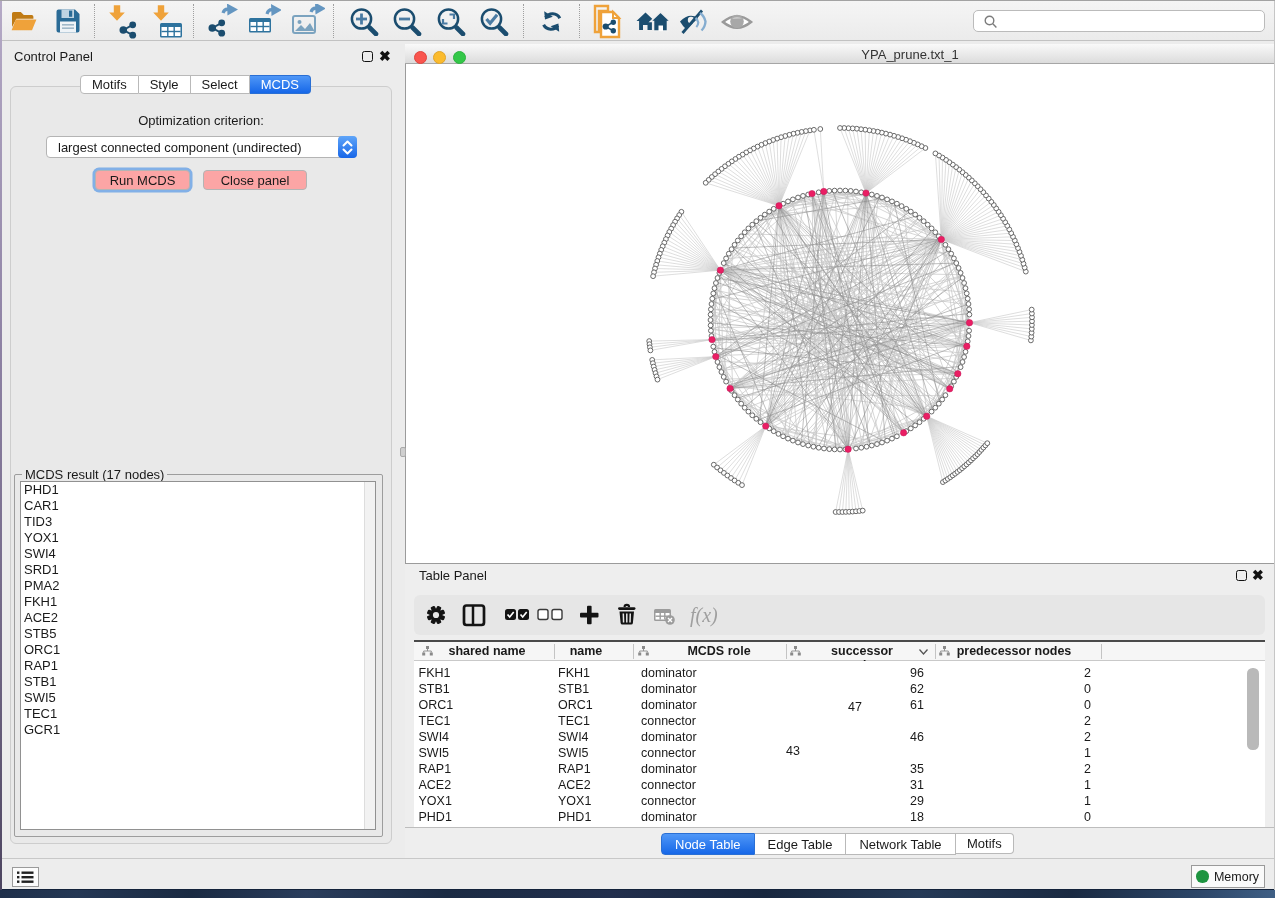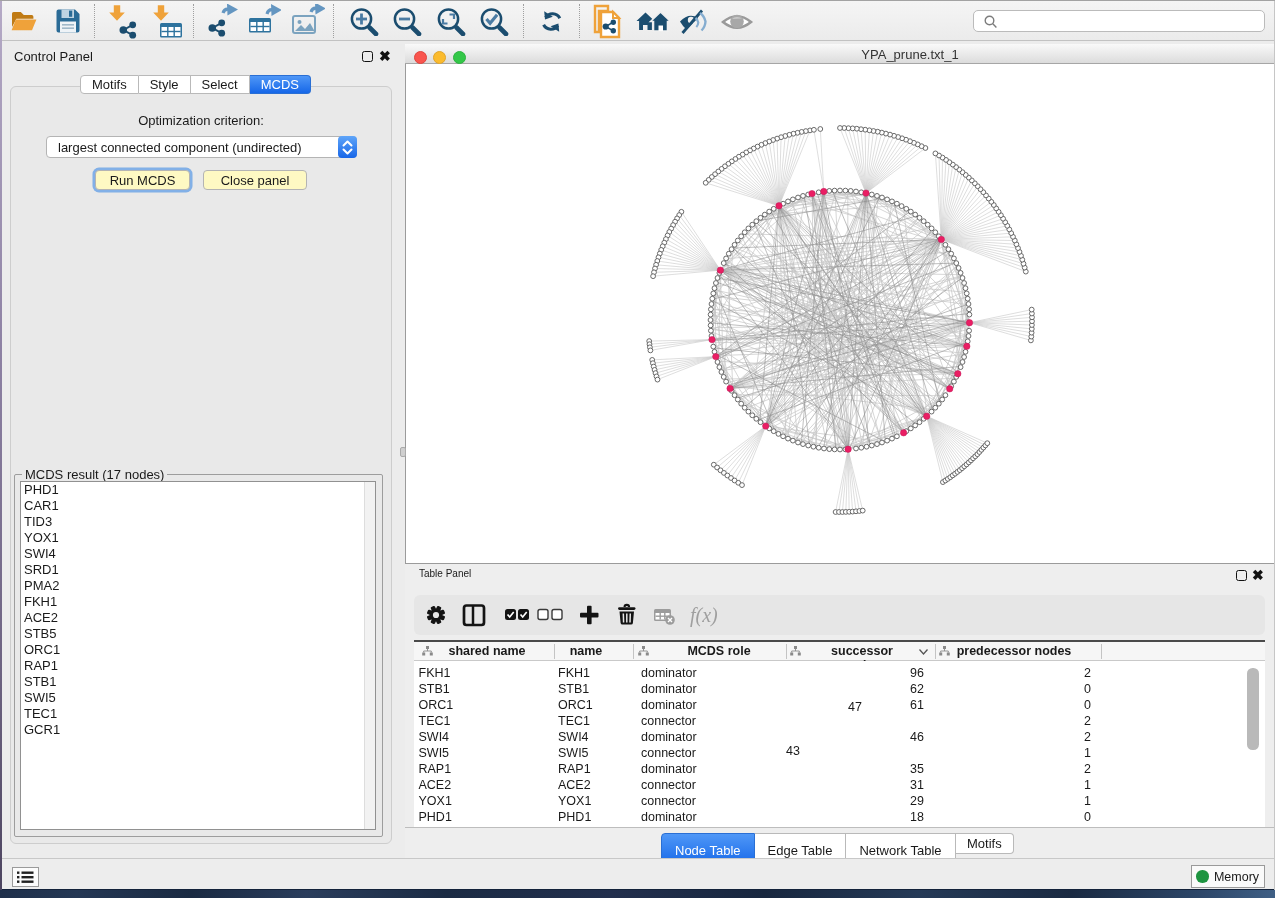--- a/index.html
+++ b/index.html
@@ -19,48 +19,48 @@
 #tabs { left:80px; top:75px; height:19px; display:flex; font-size:13px; }
 #tabs .tab { background:#fff; border:1px solid #b9b9b9; border-left:none; padding:0 11px; display:flex; align-items:center; justify-content:center; color:#1a1a1a; }
 #tabs .tab.first { border-left:1px solid #b9b9b9; border-radius:4px 0 0 4px; }
 #tabs .tab.sel { background:linear-gradient(#4f97f7,#1667e8); border-color:#2a6fd4; color:#fff; border-radius:0 4px 4px 0; }
 #groove { left:10px; top:86px; width:382px; height:758px; border:1px solid #cdcdcd; border-radius:6px; background:#e9e9e9; }
 #optlabel { left:10px; top:113px; width:382px; text-align:center; font-size:13px; }
 #combo { left:46px; top:136px; width:311px; height:22px; background:#fff; border:1px solid #b4b4b4; border-radius:4px; font-size:13px; }
 #combo .lbl { position:absolute; left:11px; top:3px; }
 #combo .step { position:absolute; right:-1px; top:-1px; width:19px; height:22px; border-radius:4px; background:linear-gradient(#5fa5f9,#1766e8); }
 #combo .step svg { position:absolute; left:3px; top:2.5px; }
-.btn { position:absolute; background:#fef9c3; border:1px solid #b4b4b4; border-radius:4px; font-size:13px; display:flex; align-items:center; justify-content:center; }
+.btn { position:absolute; background:#fca5a5; border:1px solid #b4b4b4; border-radius:4px; font-size:13px; display:flex; align-items:center; justify-content:center; }
 #runbtn { left:95px; top:170px; width:95px; height:20px; box-shadow:0 0 0 2.5px rgba(112,166,230,0.85); }
 #closebtn { left:203px; top:170px; width:104px; height:20px; }
 #fieldset { left:14px; top:474px; width:369px; height:363px; border:1px solid #9d9d9d; border-radius:2px; }
 #fslegend { left:22px; top:467px; font-size:13px; background:#e9e9e9; padding:0 3px; }
 #mlist { left:20px; top:481px; width:356px; height:349px; background:#fff; border:1px solid #919191; font-size:13px; }
 #mlist .it { height:16px; line-height:16px; padding-left:3px; }
 #mlistsb { left:364px; top:482px; width:11px; height:347px; background:#f2f2f2; border-left:1px solid #ddd; }
 
 #view { left:405px; top:44px; width:870px; height:520px; border:1px solid #9b9b9b; border-right:none; background:#fff; }
 #vtitle { left:405px; top:44px; width:870px; height:20px; background:linear-gradient(#f9f9f9,#dcdcdc); border-bottom:1px solid #a6a6a6; }
 #vtitle .t { position:absolute; left:0; width:1010px; text-align:center; top:3px; font-size:13px; color:#333; }
 .light { position:absolute; top:7px; width:13px; height:13px; border-radius:50%; }
 #vsplith { left:400px; top:447px; width:6px; height:10px; background:#cfcfcf; border:1px solid #aaa; border-radius:2px; }
 
 #tablepanel { left:405px; top:564px; width:870px; height:294px; background:#eee; }
-#tptitle { left:419px; top:568px; font-size:10px; }
+#tptitle { left:419px; top:568px; font-size:13px; }
 #tptoolbar { left:414px; top:595px; width:851px; height:40px; background:#e6e6e6; border-radius:6px; }
 #tbl { left:414px; top:640px; width:851px; height:187px; background:#fff; border-top:2px solid #4a4a4a; }
 #tblhead { left:414px; top:642px; width:851px; height:19px; background:#f6f6f6; border-bottom:1px solid #c9c9c9; font-size:12.5px; }
 .hsep { position:absolute; top:2px; height:15px; width:1px; background:#c4c4c4; }
 .hcell { position:absolute; top:2px; font-size:12.5px;font-weight:bold; }
 .hicon { position:absolute; top:4px; }
 #tblrows { left:414px; top:661px; width:851px; height:166px; background:#fff; font-size:12.5px; }
 .trow { position:absolute; height:16px; line-height:16px; }
 #tscroll { left:1247px; top:668px; width:12px; height:82px; background:#b9b9b9; border-radius:5.5px; }
 #btabs { left:661px; top:833px; height:21px; display:flex; font-size:13px; }
-#btabs .tab { background:#fff; border:1px solid #b9b9b9; border-left:none; padding:16px 13px; display:flex; align-items:center; color:#1a1a1a; }
+#btabs .tab { background:#fff; border:1px solid #b9b9b9; border-left:none; padding:10px 13px; display:flex; align-items:center; color:#1a1a1a; }
 #btabs .tab.last { padding:0 11.5px; }
 #btabs .tab.sel { background:linear-gradient(#4f97f7,#1667e8); border-color:#2a6fd4; color:#fff; border-radius:4px 0 0 4px; border-left:1px solid #2a6fd4; }
 #btabs .tab.last { border-radius:0 4px 4px 0; }
 #tbottomline { left:405px; top:827px; width:870px; height:1px; background:#bdbdbd; }
 
 #statusbar { left:0; top:858px; width:1275px; height:32px; background:#ededed; border-top:1px solid #c8c8c8; }
 #listbtn { left:11.5px; top:867px; width:27px; height:19.5px; background:#fcfcfc; border:1px solid #9a9a9a; }
 #membtn { left:1190.5px; top:865px; width:74.5px; height:23px; background:#fafafa; border:1px solid #9a9a9a; font-size:12.5px; display:flex; align-items:center; justify-content:center; gap:5px; }
 #memdot { width:12.5px; height:12.5px; border-radius:50%; background:#1e9440; }
 #wallpaper { left:0; top:889px; width:1275px; height:9px; border-top:1px solid #13223a;

